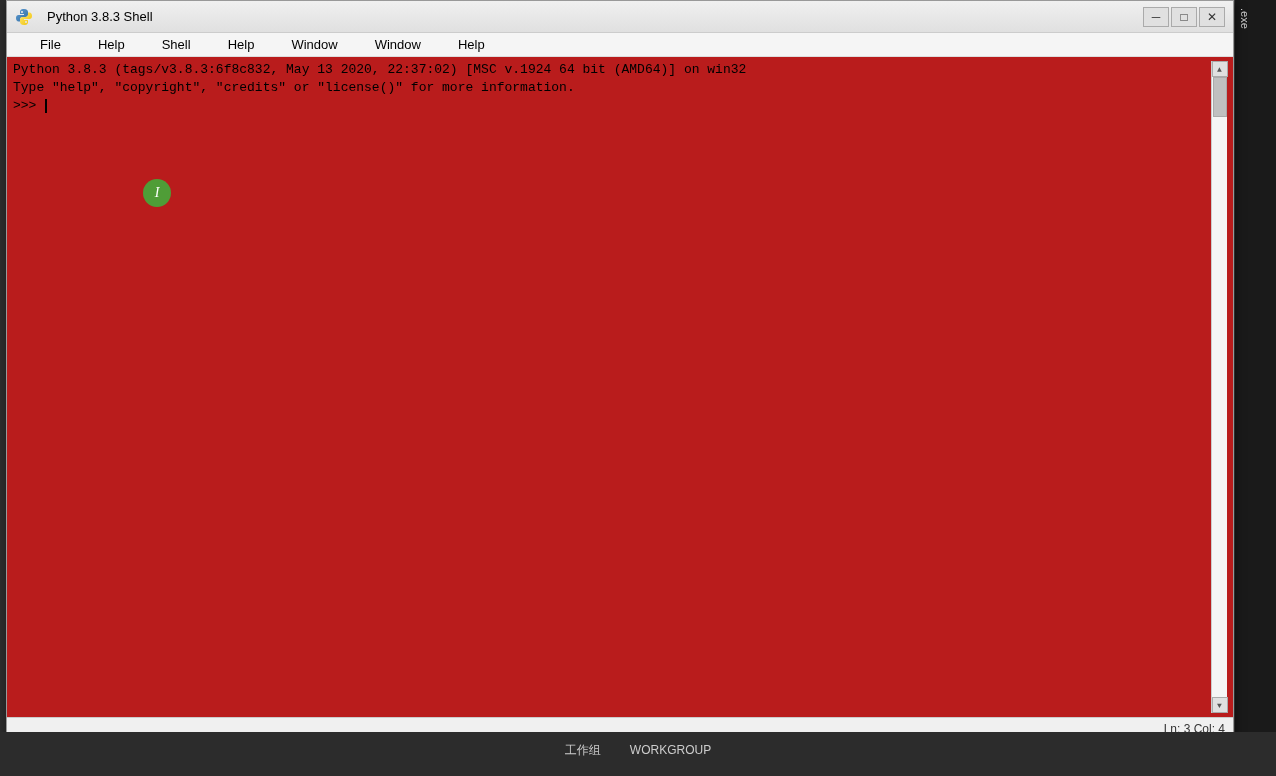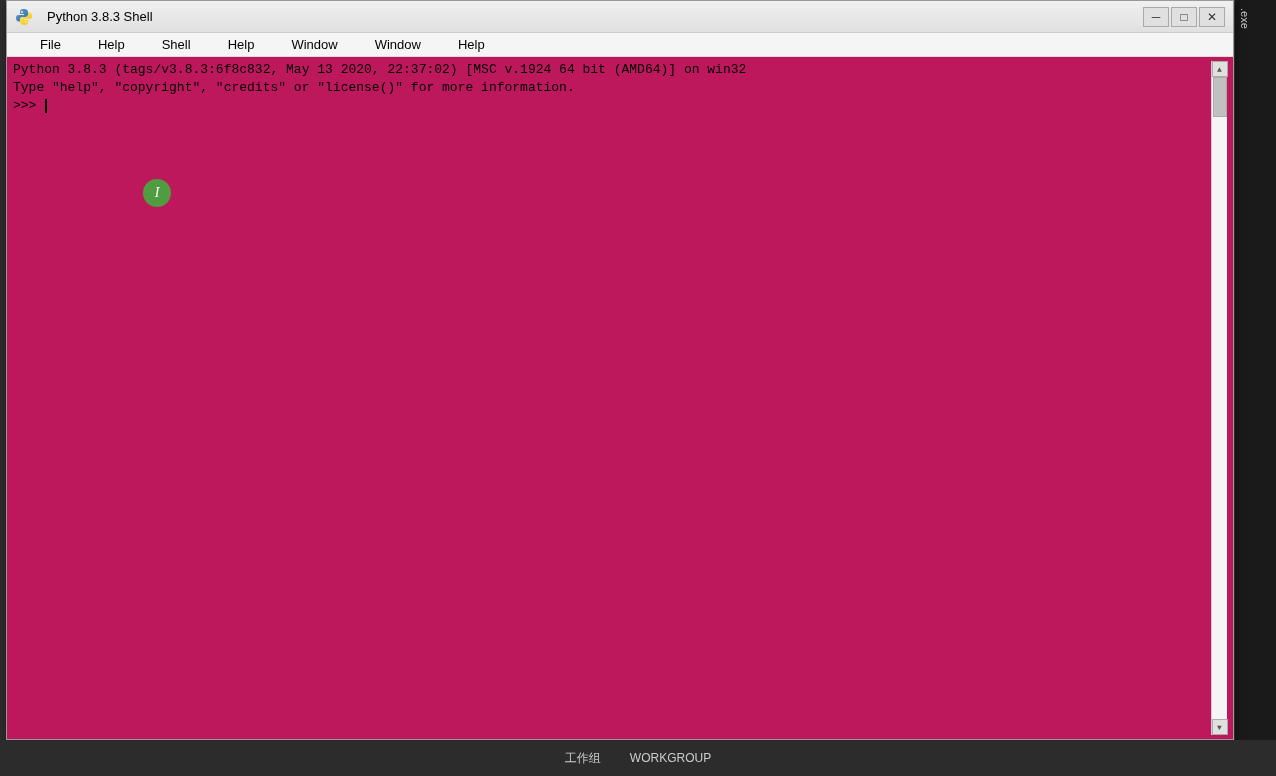--- a/index.html
+++ b/index.html
@@ -130,21 +130,21 @@
       font-size: 13px;
       color: #000;
       cursor: pointer;
       border-radius: 2px;
       margin-left: 21px;
     }
 
     
     .shell-content {
       flex: 1;
-      background: #be185d;
+      background: #b91c1c;
       padding: 4px 6px;
       overflow: hidden;
       position: relative;
       display: flex;
       flex-direction: row;
     }
 
     .shell-main {
       flex: 1;
       overflow: hidden;
@@ -250,21 +250,21 @@
 
     .status-text {
       font-family: 'Segoe UI', Arial, sans-serif;
       font-size: 12px;
       color: #333;
     }
 
     
     .taskbar {
       position: absolute;
-      bottom: 0;
+      bottom: 8px;
       left: 0;
       width: 1276px;
       height: 36px;
       background: #2c2c2c;
       display: flex;
       align-items: center;
       justify-content: center;
       gap: 29px;
     }
 
@@ -338,18 +338,21 @@
 
     <div class="scrollbar-right">
       <div class="scrollbar-arrow">▲</div>
       <div class="scrollbar-track">
         <div class="scrollbar-thumb"></div>
       </div>
       <div class="scrollbar-arrow">▼</div>
     </div>
   </div>
 
+  <div class="status-bar">
+    <span class="status-text">Ln: 3   Col: 4</span>
+  </div>
 </div>
 
 <div class="taskbar">
   <span class="taskbar-item">工作组</span>
   <span class="taskbar-item">WORKGROUP</span>
 </div>
 
 </body></html>

